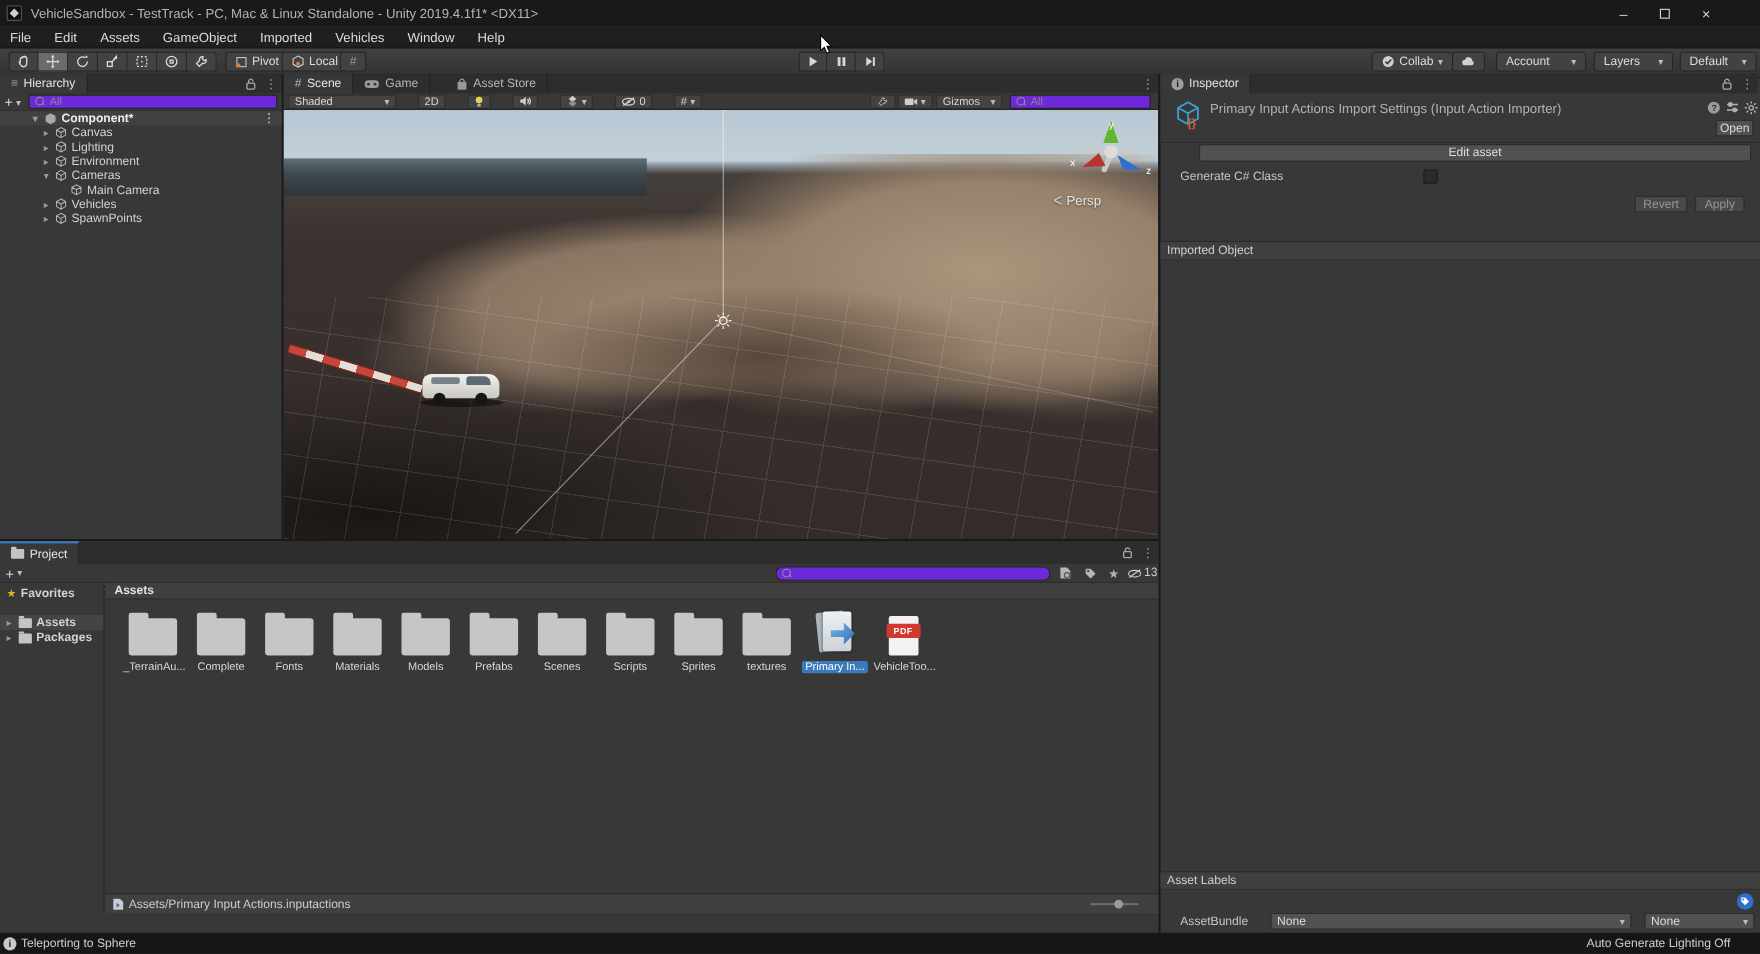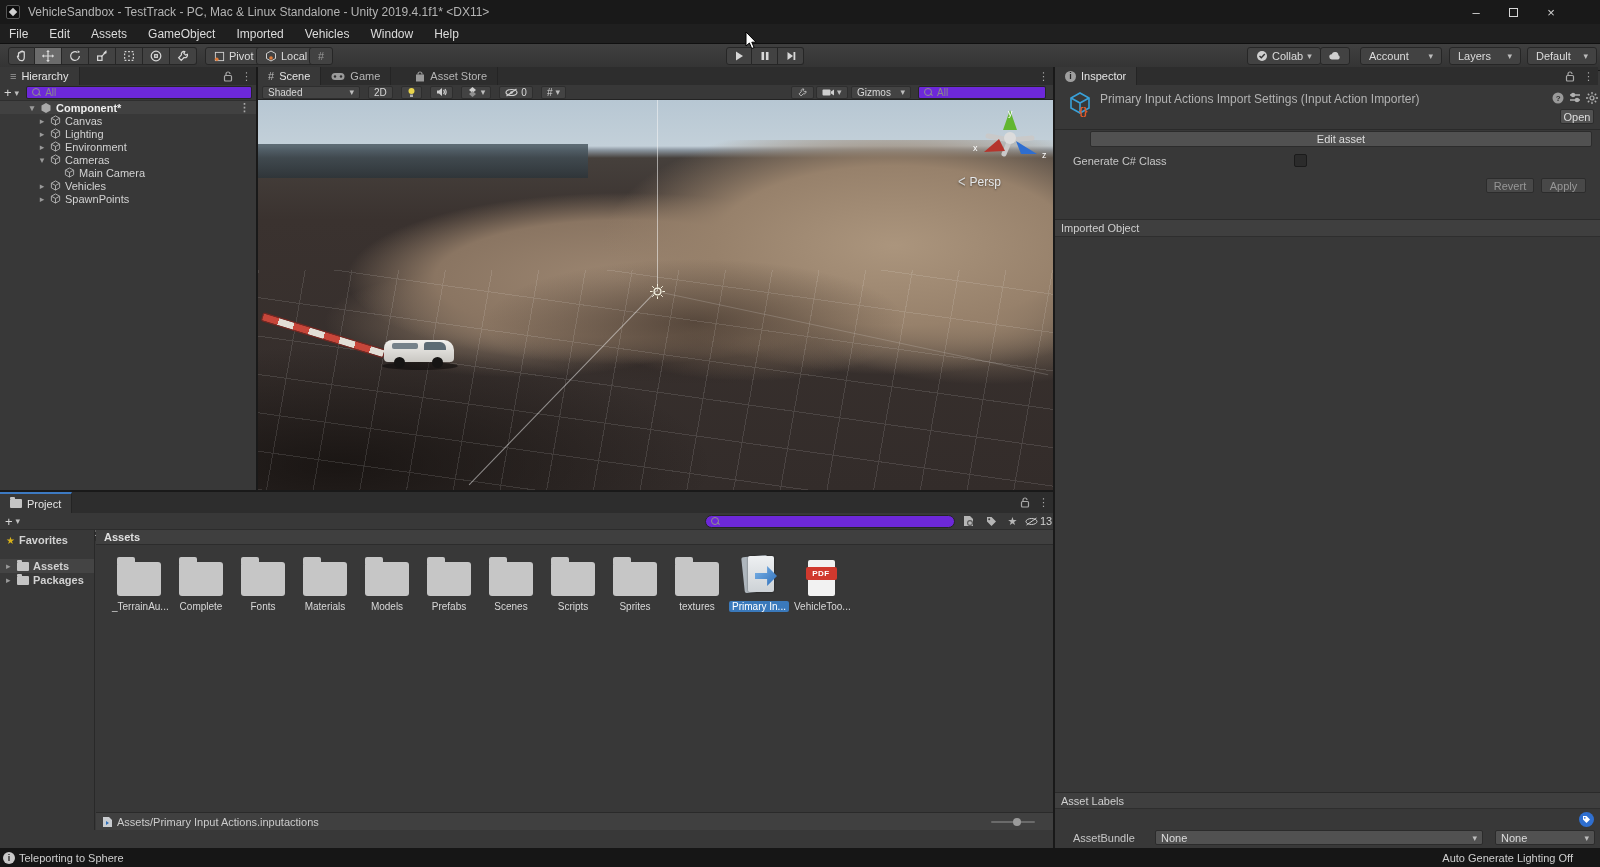--- a/index.html
+++ b/index.html
@@ -46,21 +46,21 @@
   
   #hierarchy { left:0; top:67px; width:258px; height:423px; background:#383838; border-right:2px solid #191919; }
   #hierarchy .htoolbar { position:absolute; left:0; top:18px; right:0; height:16px; background:#383838; border-bottom:1px solid #2e2e2e; display:flex; align-items:center; padding:0 4px; gap:3px; }
   .hrow { position:absolute; left:0; right:0; height:13px; display:flex; align-items:center; gap:4px; color:#d2d2d2; font-size:11px; }
   .hrow .tri { color:#9a9a9a; font-size:9px; width:8px; text-align:center; }
   .scene-row { background:#414141; font-weight:bold; color:#eee; }
   .cubeic { stroke:#b5b5b5; fill:none; stroke-width:1; }
 
   
   #scenepanel { left:258px; top:67px; width:795px; height:423px; background:#383838; }
-  #scenetoolbar { position:absolute; left:0; top:18px; right:0; height:15px; background:#383838; border-bottom:1px solid #232323; display:flex; align-items:center; gap:8px; padding:0 4px; }
+  #scenetoolbar { position:absolute; left:0; top:18px; right:0; height:15px; background:#383838; border-bottom:1px solid #232323; display:flex; align-items:center; gap:20px; padding:0 4px; }
   .sbtn { height:13px; display:inline-flex; align-items:center; justify-content:center; gap:3px; background:#434343; border:1px solid #2e2e2e; border-radius:2px; color:#d8d8d8; font-size:10px; padding:0 5px; }
   .sbtn svg { stroke:#d0d0d0; fill:none; stroke-width:1.2; }
 
   #viewport { position:absolute; left:0; top:33px; width:795px; height:390px; overflow:hidden; background:linear-gradient(#b7c7d3 0px,#c3d0d9 46px,#8b96a0 50px,#46403c 58px,#3a322f 120px,#332c2a 390px); }
   .sea { position:absolute; left:0; top:44px; width:330px; height:34px; background:linear-gradient(#4c5a63,#2c3439); opacity:.85; }
   .dunes { position:absolute; left:0; top:40px; width:795px; height:330px;
     background:
       radial-gradient(ellipse 430px 190px at 80% 32%, #ab957d 0%, #97816b 42%, rgba(0,0,0,0) 68%),
       radial-gradient(ellipse 260px 90px at 92% 55%, #8f7a65 0%, rgba(0,0,0,0) 70%),
       radial-gradient(ellipse 420px 130px at 46% 42%, #9c8671 0%, #8a7562 45%, rgba(0,0,0,0) 66%),

